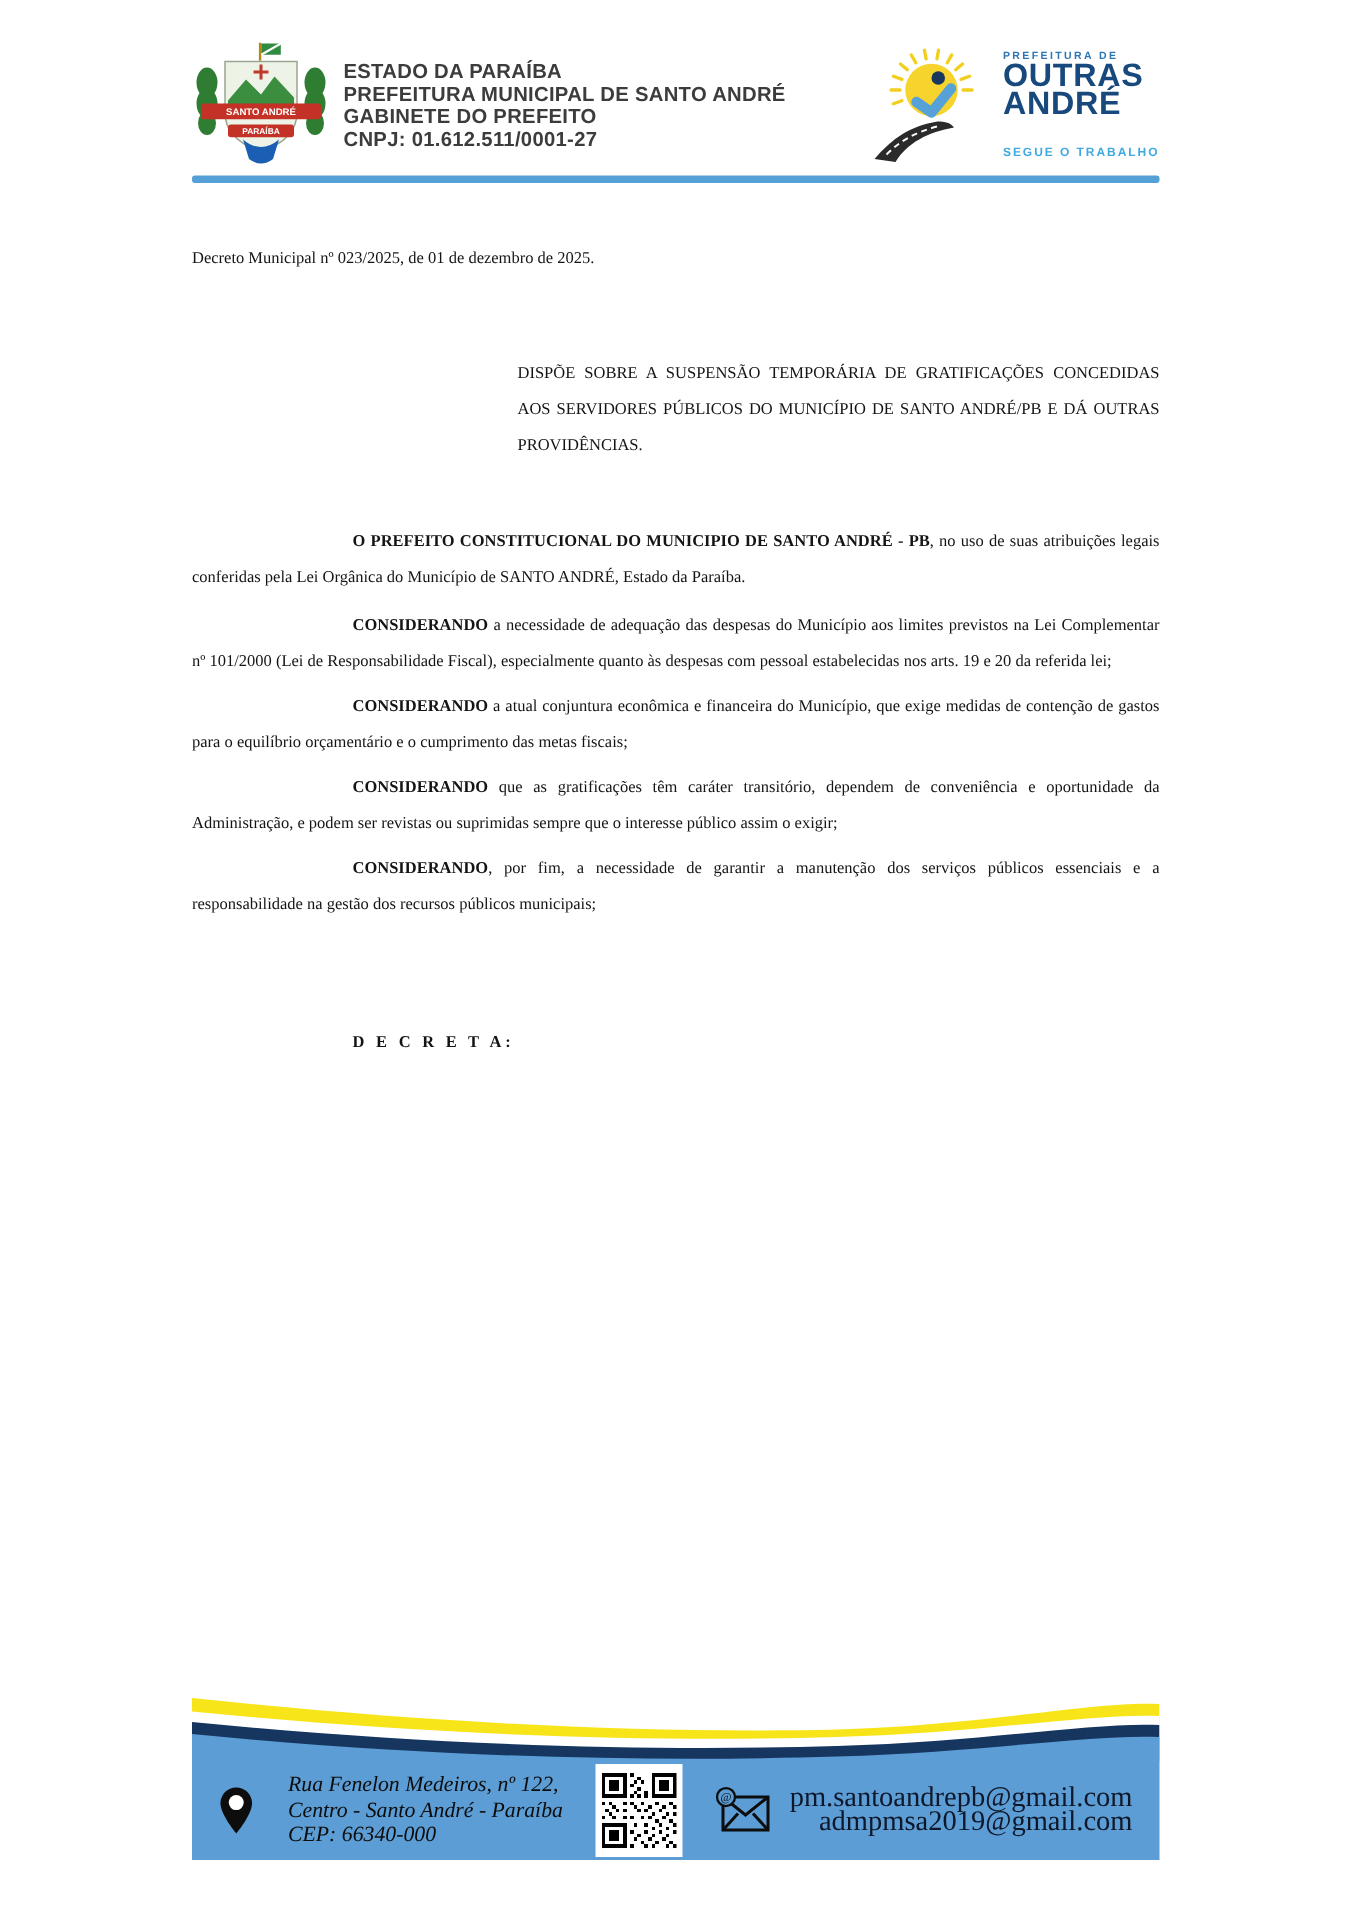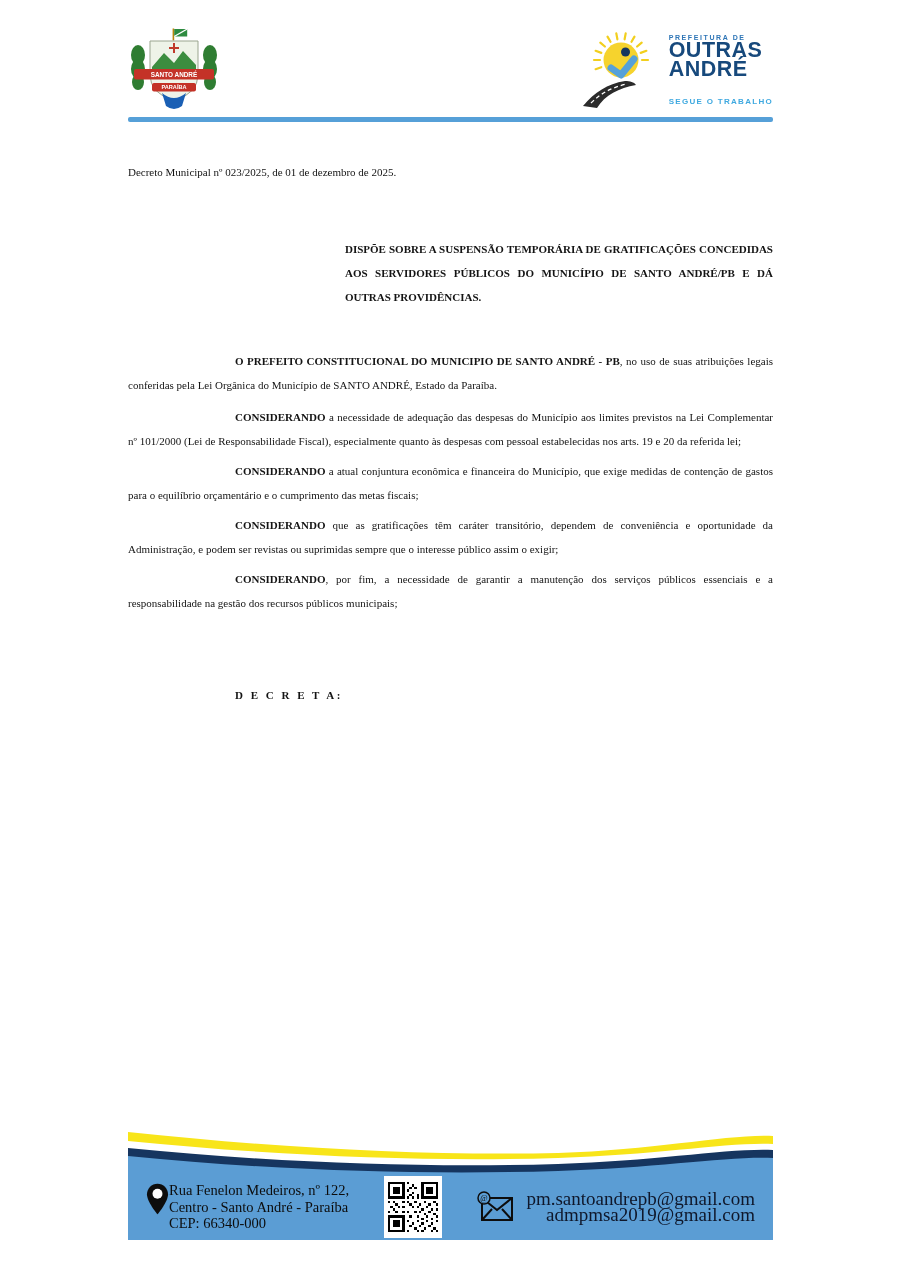--- a/index.html
+++ b/index.html
@@ -19,35 +19,35 @@
   .brand-pre{font-size:7px;font-weight:700;color:#2e75b6;letter-spacing:1.6px;}
   .brand-name{font-size:21.5px;font-weight:700;color:#17497c;line-height:19px;letter-spacing:.5px;}
   .brand-tag{font-size:8px;font-weight:700;color:#3fa9e0;letter-spacing:1.3px;margin-top:18px;}
   .rule{position:absolute;left:128px;top:117px;width:645px;height:5px;background:#56a0d8;border-radius:2px;}
 
   
   .content{position:absolute;left:128px;top:160px;width:645px;
            font-size:11px;line-height:24px;text-align:justify;}
   .content p{margin:0;}
   .ref{text-align:left;}
-  .headnote{margin:53px 0 0 217px !important;width:428px;font-weight:700;}
+  .headnote{margin:53px 0 0 217px !important;width:428px;font-weight:400;}
   .preamble{margin-top:40px !important;text-indent:107px;}
   .recital{text-indent:107px;}
   .r1{margin-top:56px !important;}
   .r2{margin-top:8px !important;}
   .r3,.r4,.r5{margin-top:6px !important;}
   .decreta{margin-top:68px !important;text-indent:107px;font-weight:700;letter-spacing:2.5px;}
 
   
   .footer{position:absolute;left:128px;top:1128px;width:645px;height:112px;}
   .wave{position:absolute;left:0;top:0;width:645px;height:46px;display:block;}
   .band{position:absolute;left:0;top:46px;right:0;bottom:0;background:#5b9dd4;
         display:flex;align-items:center;justify-content:space-between;
         padding:0 18px;box-sizing:border-box;}
-  .addr{display:flex;align-items:flex-start;gap:0;}
+  .addr{display:flex;align-items:center;gap:23px;font-style:italic;}
   .pin{width:23px;height:34px;flex:0 0 auto;}
   .addr-text{font-size:14.5px;line-height:16.5px;color:#0c0c0c;}
   .qr-box{width:58px;height:62px;background:#fff;display:flex;align-items:center;justify-content:center;}
   .qr{width:50px;height:50px;}
   .mail{display:flex;align-items:center;gap:10px;}
   .envelope{width:40px;height:34px;flex:0 0 auto;}
   .mail-text{font-size:19px;line-height:16.5px;color:#0f172a;text-align:right;}
 </style>
 </head>
 <body>
@@ -72,20 +72,26 @@
       <path d="M24,40 l12,-14 l10,10 l9,-12 l13,14 v8 h-44 z" fill="#3b8d3f"></path>
       <rect x="45" y="16" width="2" height="10" fill="#c0392b"></rect>
       <rect x="41" y="20" width="10" height="2" fill="#c0392b"></rect>
       <rect x="6" y="42" width="80" height="10.5" rx="2" fill="#c43227"></rect>
       <text x="46" y="49.8" text-anchor="middle" font-family="Liberation Sans, sans-serif" font-size="6.4" font-weight="700" fill="#ffffff">SANTO ANDRÉ</text>
       <rect x="24" y="56" width="44" height="8.5" rx="2" fill="#c43227"></rect>
       <text x="46" y="62.3" text-anchor="middle" font-family="Liberation Sans, sans-serif" font-size="5.6" font-weight="700" fill="#ffffff">PARAÍBA</text>
       <path d="M34,66 q12,10 24,0 l-4,13 q-8,6 -16,0 z" fill="#1a5fb4"></path>
     </svg>
 
+    <div class="org">
+      <div>ESTADO DA PARAÍBA</div>
+      <div>PREFEITURA MUNICIPAL DE SANTO ANDRÉ</div>
+      <div>GABINETE DO PREFEITO</div>
+      <div>CNPJ: 01.612.511/0001-27</div>
+    </div>
 
     <div class="brand">
       <svg class="brand-icon" viewBox="0 0 86 76">
         <g stroke="#f2cf1d" stroke-width="2.2" stroke-linecap="round">
           <line x1="19" y1="28" x2="13" y2="28"></line>
           <line x1="20.3" y1="20.9" x2="14.6" y2="18.8"></line>
           <line x1="23.9" y1="14.5" x2="19.3" y2="10.6"></line>
           <line x1="29.5" y1="9.8" x2="26.5" y2="4.6"></line>
           <line x1="36.4" y1="7.3" x2="35.3" y2="1.4"></line>
           <line x1="43.6" y1="7.3" x2="44.7" y2="1.4"></line>

